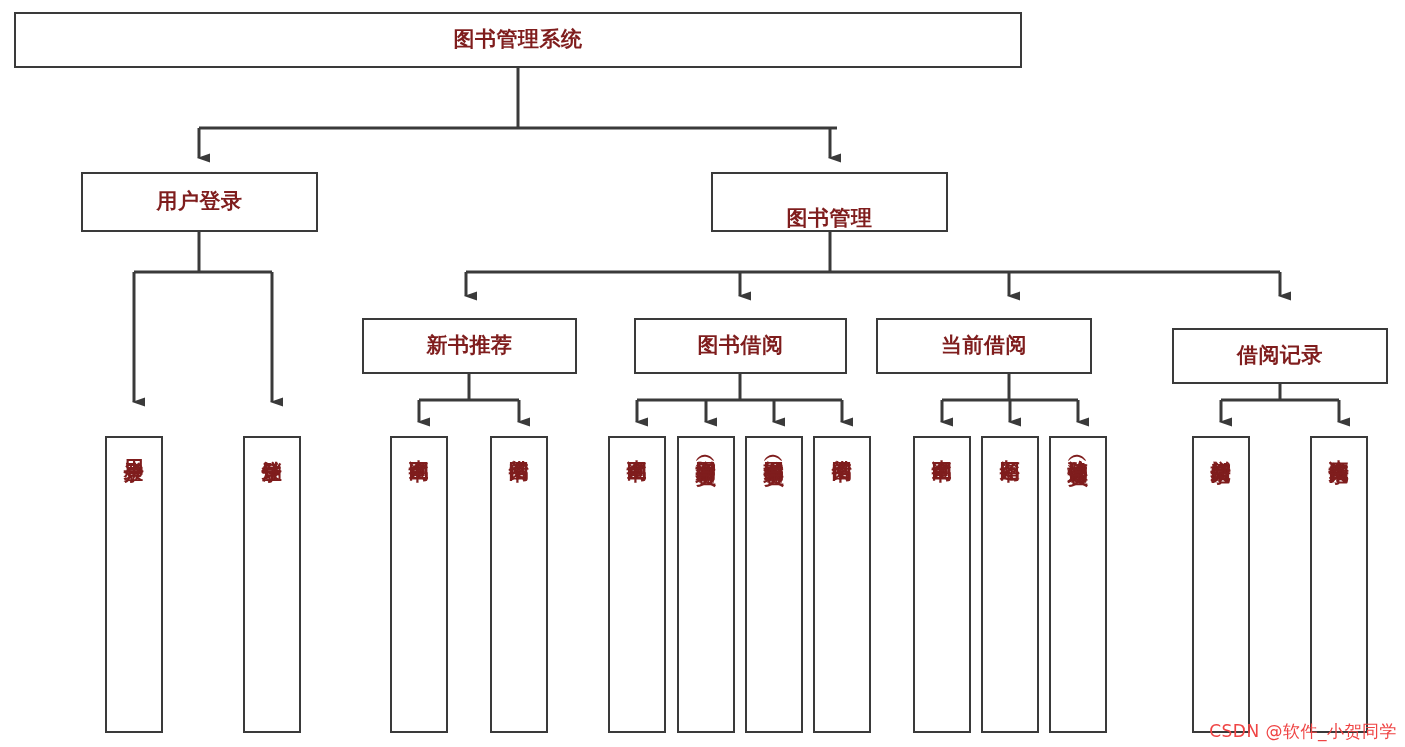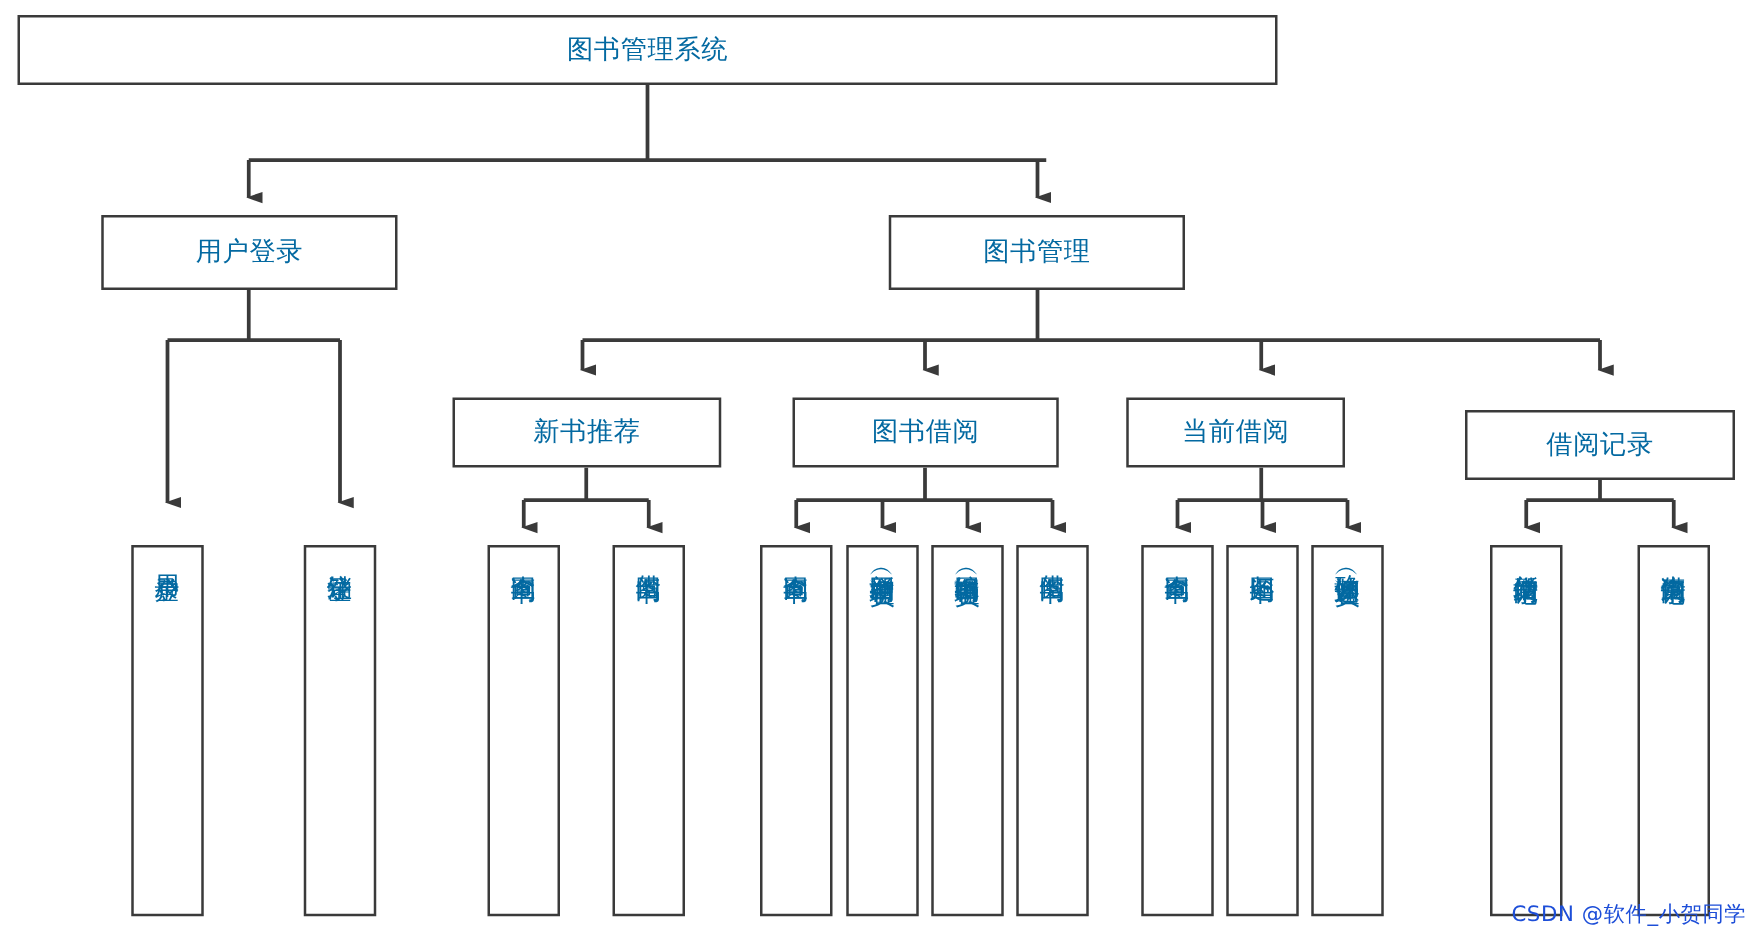--- a/index.html
+++ b/index.html
@@ -27,21 +27,22 @@
     pointer-events: none;
   }
   .node {
     position: absolute;
     box-sizing: border-box;
     background: #ffffff;
     border: 2px solid #3a3a3a;
     display: flex;
     align-items: center;
     justify-content: center;
-    color: #0369a1;
+    color: #7f1d1d;
+    font-weight: bold;
   }
   .node-h {
     font-size: 21px;
     letter-spacing: 0.5px;
     line-height: 1.1;
     white-space: nowrap;
   }
   .node-v {
     align-items: flex-start;
     justify-content: center;
@@ -54,21 +55,21 @@
     line-height: 1.32;
     letter-spacing: 1px;
     text-align: left;
     white-space: nowrap;
   }
   .watermark {
     position: absolute;
     right: 8px;
     bottom: 4px;
     font-size: 17px;
-    color: #1d4ed8;
+    color: #ef4444;
     letter-spacing: 0.5px;
     white-space: nowrap;
     user-select: none;
   }
 </style>
 </head>
 <body>
 
 <div id="diagram-root">
 
@@ -140,31 +141,31 @@
     </g>
   </svg>
 
   <div class="node node-h" style="left:14px; top:12px; width:1008px; height:56px;">
     <span>图书管理系统</span>
   </div>
 
   <div class="node node-h" style="left:81px; top:172px; width:237px; height:60px;">
     <span>用户登录</span>
   </div>
-  <div class="node node-h" style="left:711px; top:172px; width:237px; height:60px;">
+  <div class="node node-h" style="left:711px; top:172px; width:237px; height:60px;align-items:flex-end;">
     <span>图书管理</span>
   </div>
 
   <div class="node node-h" style="left:634px; top:318px; width:213px; height:56px;">
     <span>图书借阅</span>
   </div>
   <div class="node node-h" style="left:362px; top:318px; width:215px; height:56px;">
     <span>新书推荐</span>
   </div>
-  <div class="node node-h" style="left:901px; top:318px; width:175px; height:56px;">
+  <div class="node node-h" style="left:876px; top:318px; width:216px; height:56px;">
     <span>当前借阅</span>
   </div>
   <div class="node node-h" style="left:1172px; top:318px; width:216px; height:56px;margin-top:10px;">
     <span>借阅记录</span>
   </div>
 
   <div class="node node-v" style="left:105px; top:436px; width:58px; height:297px;">
     <span class="vlabel">用户登录</span>
   </div>
   <div class="node node-v" style="left:243px; top:436px; width:58px; height:297px;">

